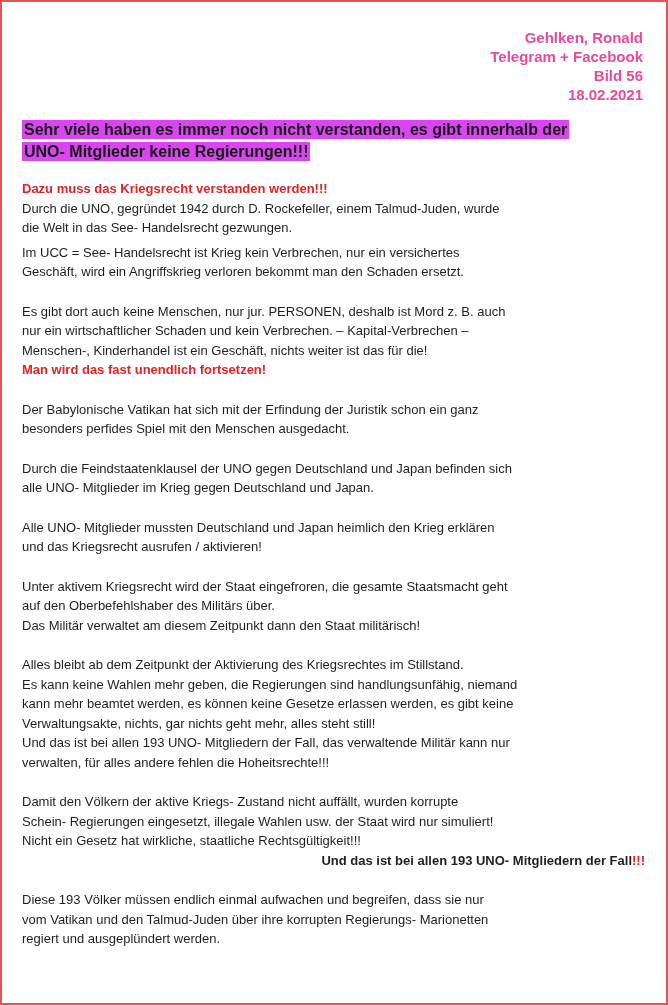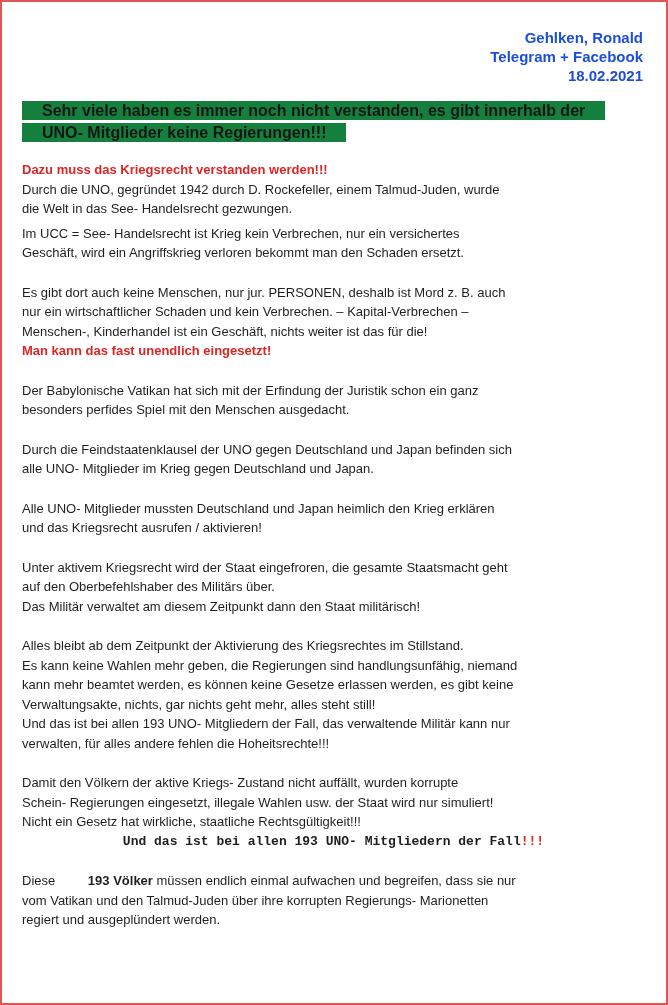--- a/index.html
+++ b/index.html
@@ -15,41 +15,41 @@
   }
   .page-inner {
     padding: 26px 21px 10px 20px;
     box-sizing: border-box;
   }
   .doc-header {
     text-align: right;
     font-weight: bold;
     font-size: 15px;
     line-height: 19px;
-    color: #1d4ed8;
+    color: #ec4899;
     padding-right: 2px;
   }
   .doc-title {
     font-size: 30px;
     font-weight: bold;
     color: #141414;
     line-height: 38px;
     margin: 2px 0 0 0;
     letter-spacing: 0px;
   }
   .highlight-block {
     margin-top: 15px;
     font-size: 16px;
     font-weight: bold;
     line-height: 22px;
   }
   .highlight-block .hl {
-    background: #15803d;
+    background: #d946ef;
     white-space: pre-line;
-    padding: 1px 20px;
+    padding: 1px 2px;
     box-decoration-break: clone;
     -webkit-box-decoration-break: clone;
     color: #161616;
     text-align: right;
   }
   .body-text {
     margin-top: 16px;
     font-size: 13px;
     line-height: 19.5px;
   }
@@ -57,57 +57,57 @@
     margin: 0 0 20px 0;
     white-space: pre-line;
   }
   .para.tight { margin-bottom: 0; }
   .para.snug  { margin-bottom: 5px; }
   .red-bold {
     color: #dd2525;
     font-weight: bold;
   }
   .center-bold {
-    text-align: center;
+    text-align: right;
     font-weight: bold;
     white-space: pre-line;
-    font-family: Liberation Mono, monospace;
   }
   .center-bold .red-suffix { color: #dd2525; }
-  .bold-inline { font-weight: bold; margin-left: 29px; }
+  .bold-inline { font-weight: normal; }
 </style>
 </head>
 <body>
 
 <div class="page-inner">
 
   <div class="doc-header">
     <div>Gehlken, Ronald</div>
     <div>Telegram + Facebook</div>
+    <div>Bild 56</div>
     <div>18.02.2021</div>
   </div>
 
 
   <div class="highlight-block">
     <span class="hl">Sehr viele haben es immer noch nicht verstanden, es gibt innerhalb der
 UNO- Mitglieder keine Regierungen!!!</span>
   </div>
 
   <div class="body-text">
 
     <p class="para red-bold tight">Dazu muss das Kriegsrecht verstanden werden!!!</p>
     <p class="para snug">Durch die UNO, gegründet 1942 durch D. Rockefeller, einem Talmud-Juden, wurde
 die Welt in das See- Handelsrecht gezwungen.</p>
     <p class="para">Im UCC = See- Handelsrecht ist Krieg kein Verbrechen, nur ein versichertes
 Geschäft, wird ein Angriffskrieg verloren bekommt man den Schaden ersetzt.</p>
 
     <p class="para tight">Es gibt dort auch keine Menschen, nur jur. PERSONEN, deshalb ist Mord z. B. auch
 nur ein wirtschaftlicher Schaden und kein Verbrechen. – Kapital-Verbrechen –
 Menschen-, Kinderhandel ist ein Geschäft, nichts weiter ist das für die!</p>
-    <p class="para red-bold">Man kann das fast unendlich eingesetzt!</p>
+    <p class="para red-bold">Man wird das fast unendlich fortsetzen!</p>
 
     <p class="para">Der Babylonische Vatikan hat sich mit der Erfindung der Juristik schon ein ganz
 besonders perfides Spiel mit den Menschen ausgedacht.</p>
 
     <p class="para">Durch die Feindstaatenklausel der UNO gegen Deutschland und Japan befinden sich
 alle UNO- Mitglieder im Krieg gegen Deutschland und Japan.</p>
 
     <p class="para">Alle UNO- Mitglieder mussten Deutschland und Japan heimlich den Krieg erklären
 und das Kriegsrecht ausrufen / aktivieren!</p>
 

